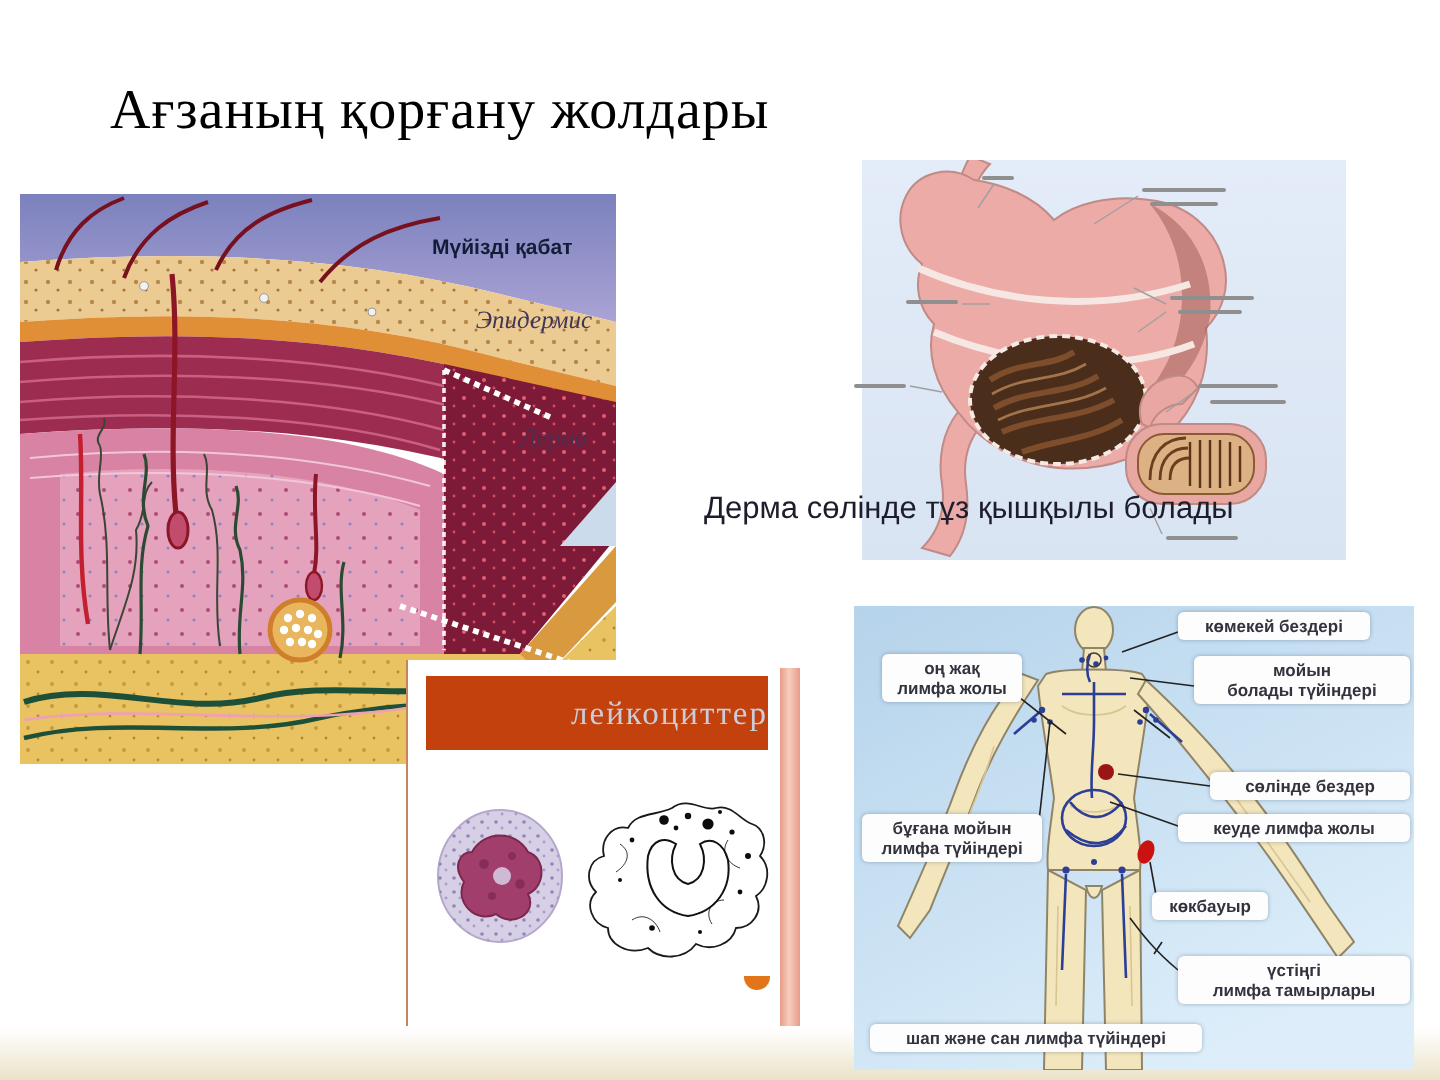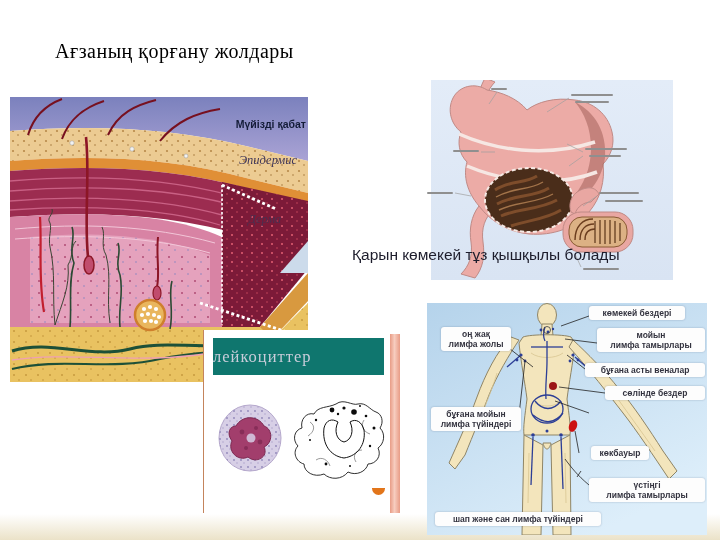--- a/index.html
+++ b/index.html
@@ -1,43 +1,43 @@
 <!DOCTYPE html>
 <html><head>
 <meta charset="utf-8">
 <style>
   html,body{margin:0;padding:0;background:#888;}
   .slide{position:relative;width:720px;height:540px;background:#ffffff;overflow:hidden;
          font-family:"Liberation Sans","DejaVu Sans",sans-serif;}
   .title{position:absolute;left:55px;top:40px;width:420px;
          font-family:"Liberation Serif","DejaVu Serif",serif;
-         font-size:20px;color:#000;letter-spacing:.5px;}
+         font-size:28px;color:#000;letter-spacing:.5px;}
   figure{margin:0;padding:0;}
   
   .skin{position:absolute;left:10px;top:97px;width:298px;height:285px;z-index:1;}
   .skin svg{position:absolute;left:0;top:0;}
   .skin-lbl{position:absolute;z-index:2;}
-  .lbl-horny{left:206px;top:21px;width:90px;text-align:right;
+  .lbl-horny{left:206px;top:21px;width:90px;text-align:left;
              font-weight:bold;font-size:10.5px;color:#141c38;}
-  .lbl-epi{left:220px;top:56px;width:76px;text-align:center;
+  .lbl-epi{left:210px;top:56px;width:76px;text-align:right;
            font-family:"Liberation Serif","DejaVu Serif",serif;
            font-style:italic;font-size:12.5px;color:#3f3658;}
-  .lbl-derma{left:238px;top:115px;width:58px;text-align:left;
+  .lbl-derma{left:238px;top:115px;width:58px;text-align:center;
            font-family:"Liberation Serif","DejaVu Serif",serif;
            font-style:italic;font-size:12.5px;color:#4a2f50;}
   
   .stomach{position:absolute;left:425px;top:80px;width:248px;height:200px;z-index:1;}
   .caption{position:absolute;left:352px;top:246px;width:300px;z-index:3;
            font-size:15.5px;color:#1d1d2c;}
   
   .leuko{position:absolute;left:203px;top:330px;width:197px;height:183px;background:#fff;
          border-left:1.5px solid #c4845c;z-index:2;}
-  .leuko-header{position:absolute;left:9px;top:8px;width:171px;height:37px;background:#0f766e;
+  .leuko-header{position:absolute;left:9px;top:8px;width:171px;height:37px;background:#c2410c;
          color:#c9cdda;font-family:"Liberation Serif","DejaVu Serif",serif;
-         font-size:16.5px;letter-spacing:1px;text-align:left;line-height:37px;}
+         font-size:16.5px;letter-spacing:1px;text-align:right;line-height:37px;}
   .leuko-stripe{position:absolute;left:186px;top:4px;width:10px;height:179px;
          background:linear-gradient(90deg,#e89c86,#f7cdbf 45%,#e89c86);}
   .leuko-cells{position:absolute;left:6px;top:66px;}
   .leuko-dot{position:absolute;left:168px;top:158px;width:13px;height:7px;background:#e2751a;
          border-radius:0 0 13px 13px;}
   
   .lymph{position:absolute;left:427px;top:303px;width:280px;height:232px;z-index:1;}
   .lymph svg{position:absolute;left:0;top:0;}
   .llb{position:absolute;background:#fdfdfd;border-radius:3px;padding:2px 3px;
        font-size:8.5px;font-weight:bold;color:#33333f;text-align:center;line-height:1.2;
@@ -233,21 +233,21 @@
           <path d="M56,72 L70,72"></path>
         <path d="M158,72 L142,64"></path>
           <path d="M158,76 L144,86"></path>
           <path d="M30,113 L46,116"></path>
         <path d="M172,116 L158,126"></path>
           <path d="M156,187 L150,174"></path>
       </g>
     </svg>
   </figure>
 
-  <div class="caption">Қарын көмекей тұз қышқылы болады</div>
+  <div class="caption">Дерма сөлінде тұз қышқылы болады</div>
 
   <figure class="leuko">
     <div class="leuko-header">лейкоциттер</div>
     <div class="leuko-stripe"></div>
     <svg class="leuko-cells" width="184" height="112" viewBox="0 0 184 112">
       <defs>
         <pattern id="dLav" width="7" height="7" patternUnits="userSpaceOnUse">
           <circle cx="2" cy="2" r=".9" fill="#8f86b8"></circle>
             <circle cx="5" cy="5" r=".7" fill="#a79dc8"></circle>
         </pattern>
@@ -358,25 +358,25 @@
         <path d="M92,112 L98,58"></path>
           <path d="M152,150 L148,128"></path>
           <path d="M162,182 C150,172 144,164 138,156"></path>
         <path d="M150,174 L154,168"></path>
       </g>
     </svg>
     <div class="llb" style="left:14px;top:24px;width:64px">оң жақ
 лимфа жолы</div>
     <div class="llb" style="left:162px;top:3px;width:90px">көмекей бездері</div>
     <div class="llb" style="left:170px;top:25px;width:102px">мойын
-лимфа тамырлары</div>
-    <div class="llb" style="left:158px;top:60px;width:114px">бұғана асты веналар</div>
+болады түйіндері</div>
     <div class="llb" style="left:178px;top:83px;width:94px">сөлінде бездер</div>
+    <div class="llb" style="left:162px;top:104px;width:110px">кеуде лимфа жолы</div>
     <div class="llb" style="left:4px;top:104px;width:84px">бұғана мойын
 лимфа түйіндері</div>
-    <div class="llb" style="left:164px;top:143px;width:52px">көкбауыр</div>
+    <div class="llb" style="left:149px;top:143px;width:52px">көкбауыр</div>
     <div class="llb" style="left:162px;top:175px;width:110px">үстіңгі
 лимфа тамырлары</div>
     <div class="llb" style="left:8px;top:209px;width:160px">шап және сан лимфа түйіндері</div>
   </figure>
 
   <div class="bottom-strip"></div>
 </div>
 
 </body></html>

